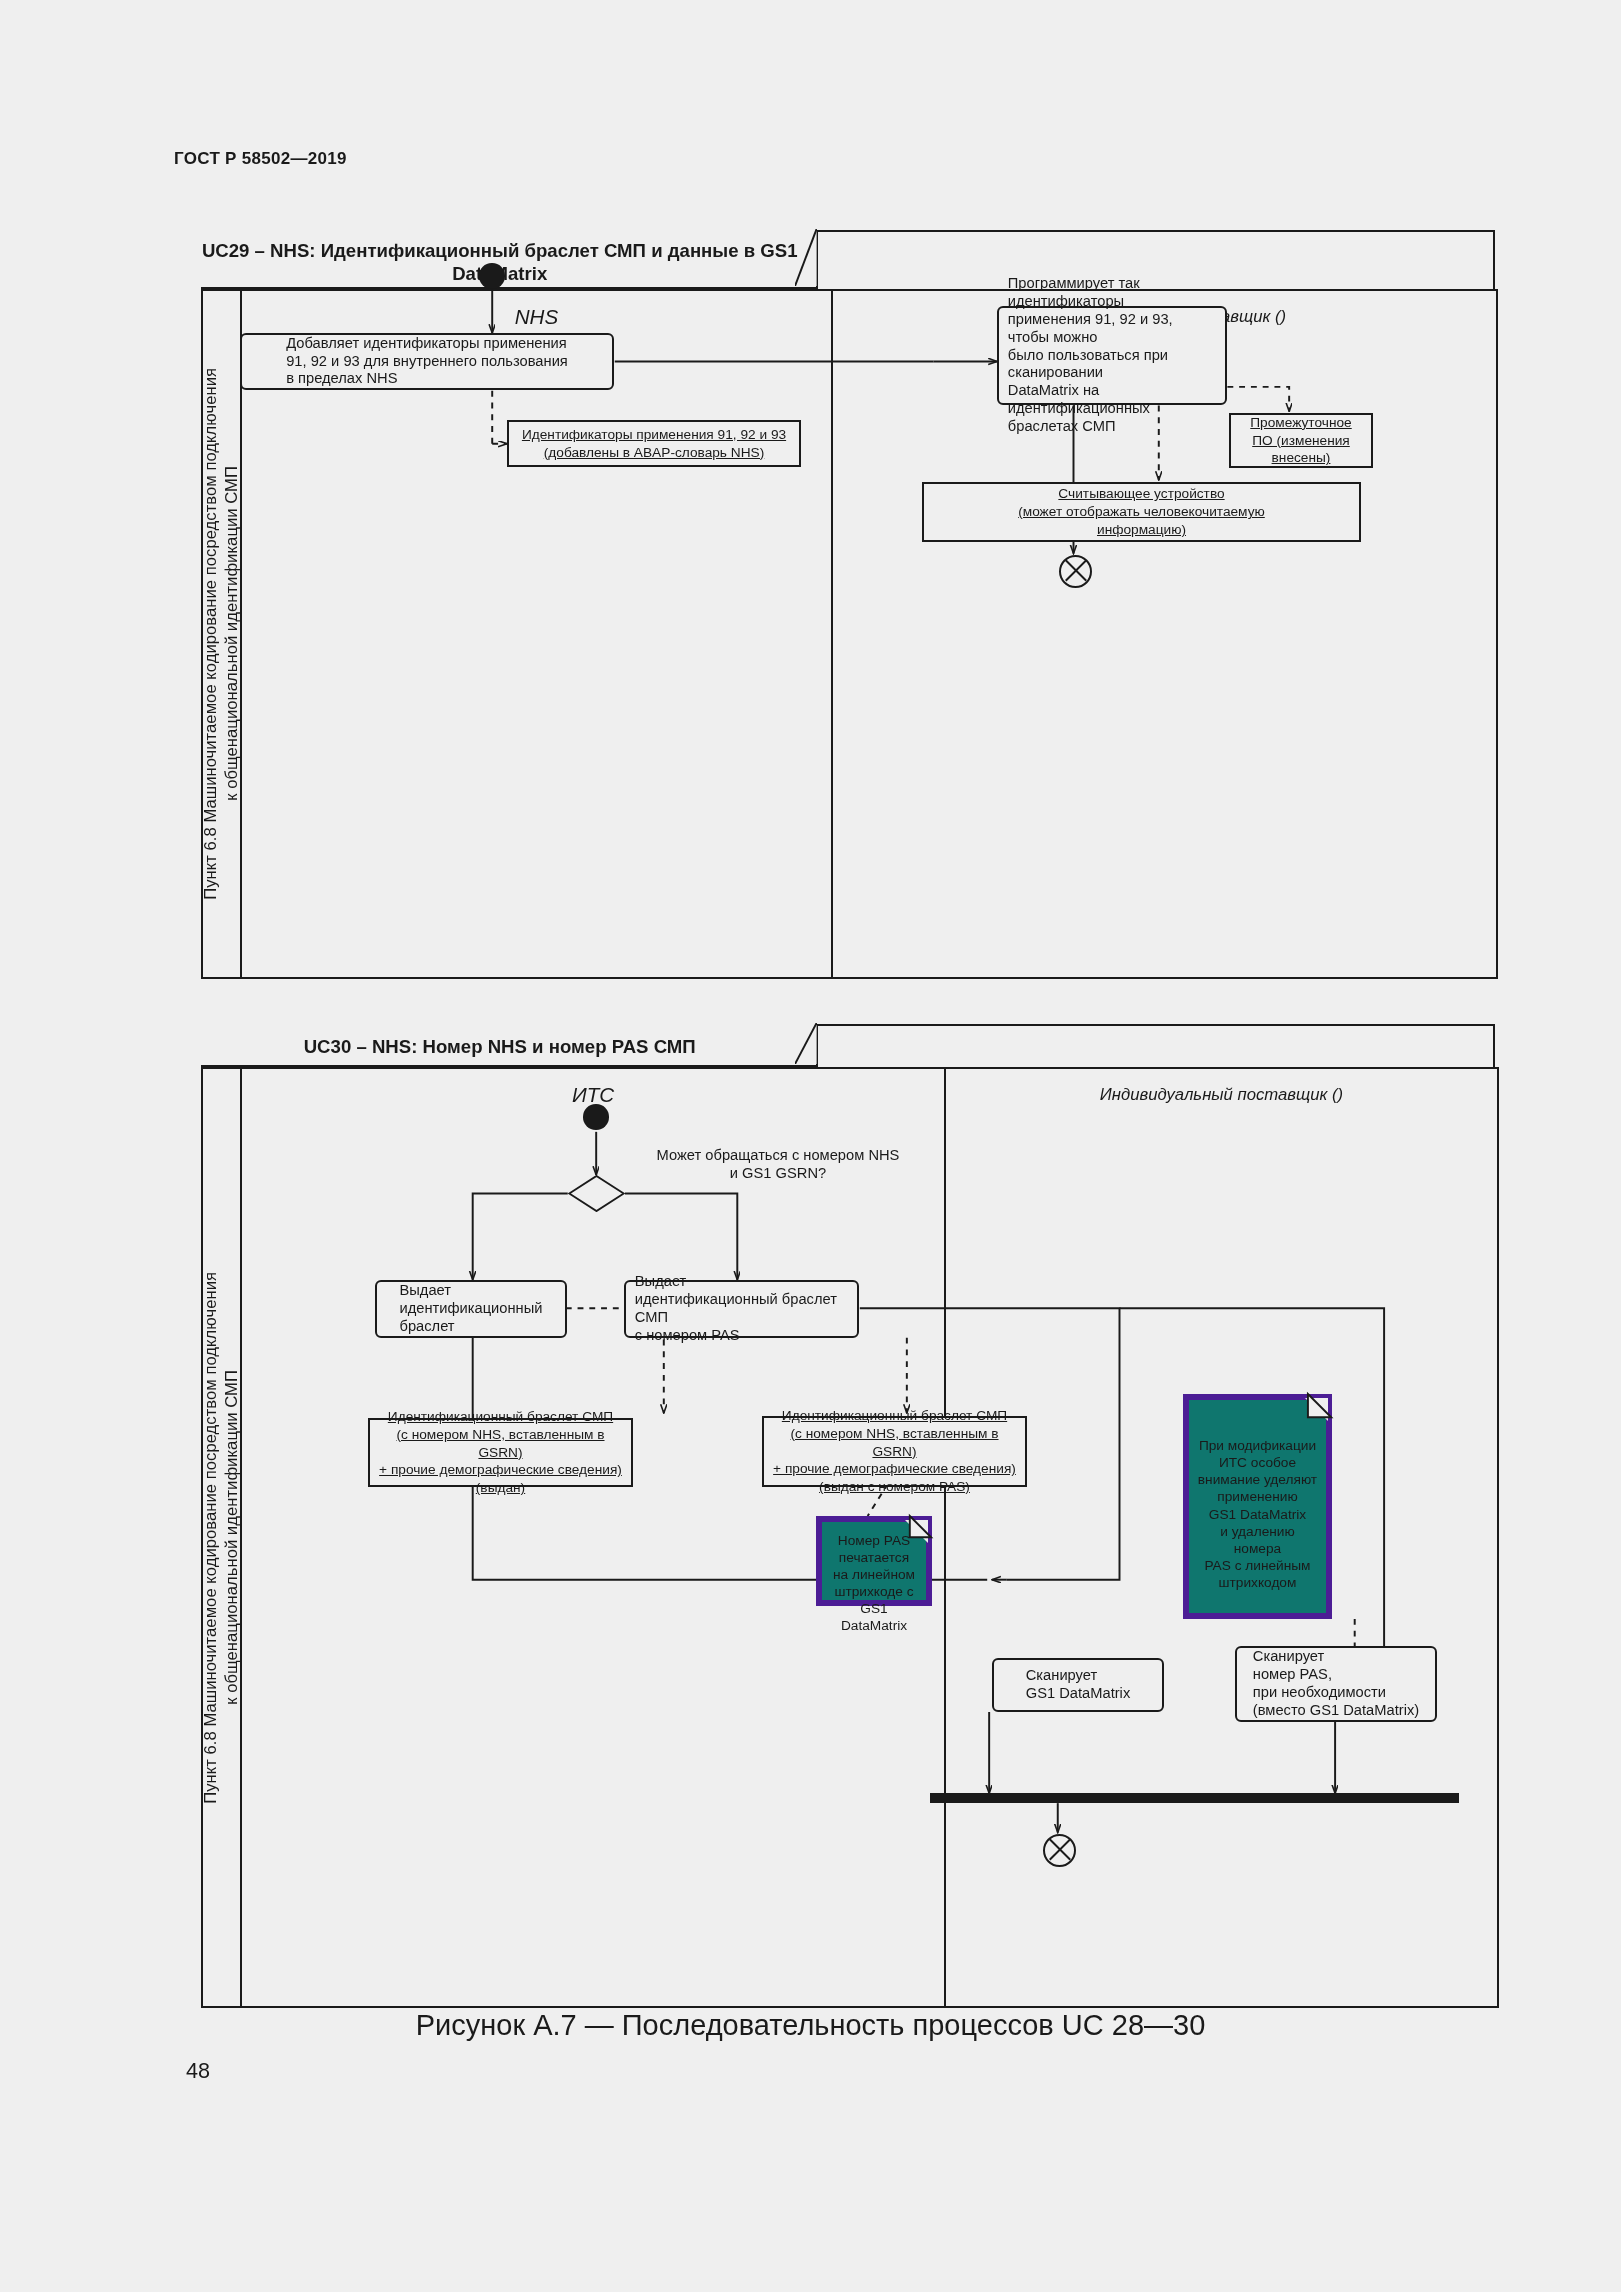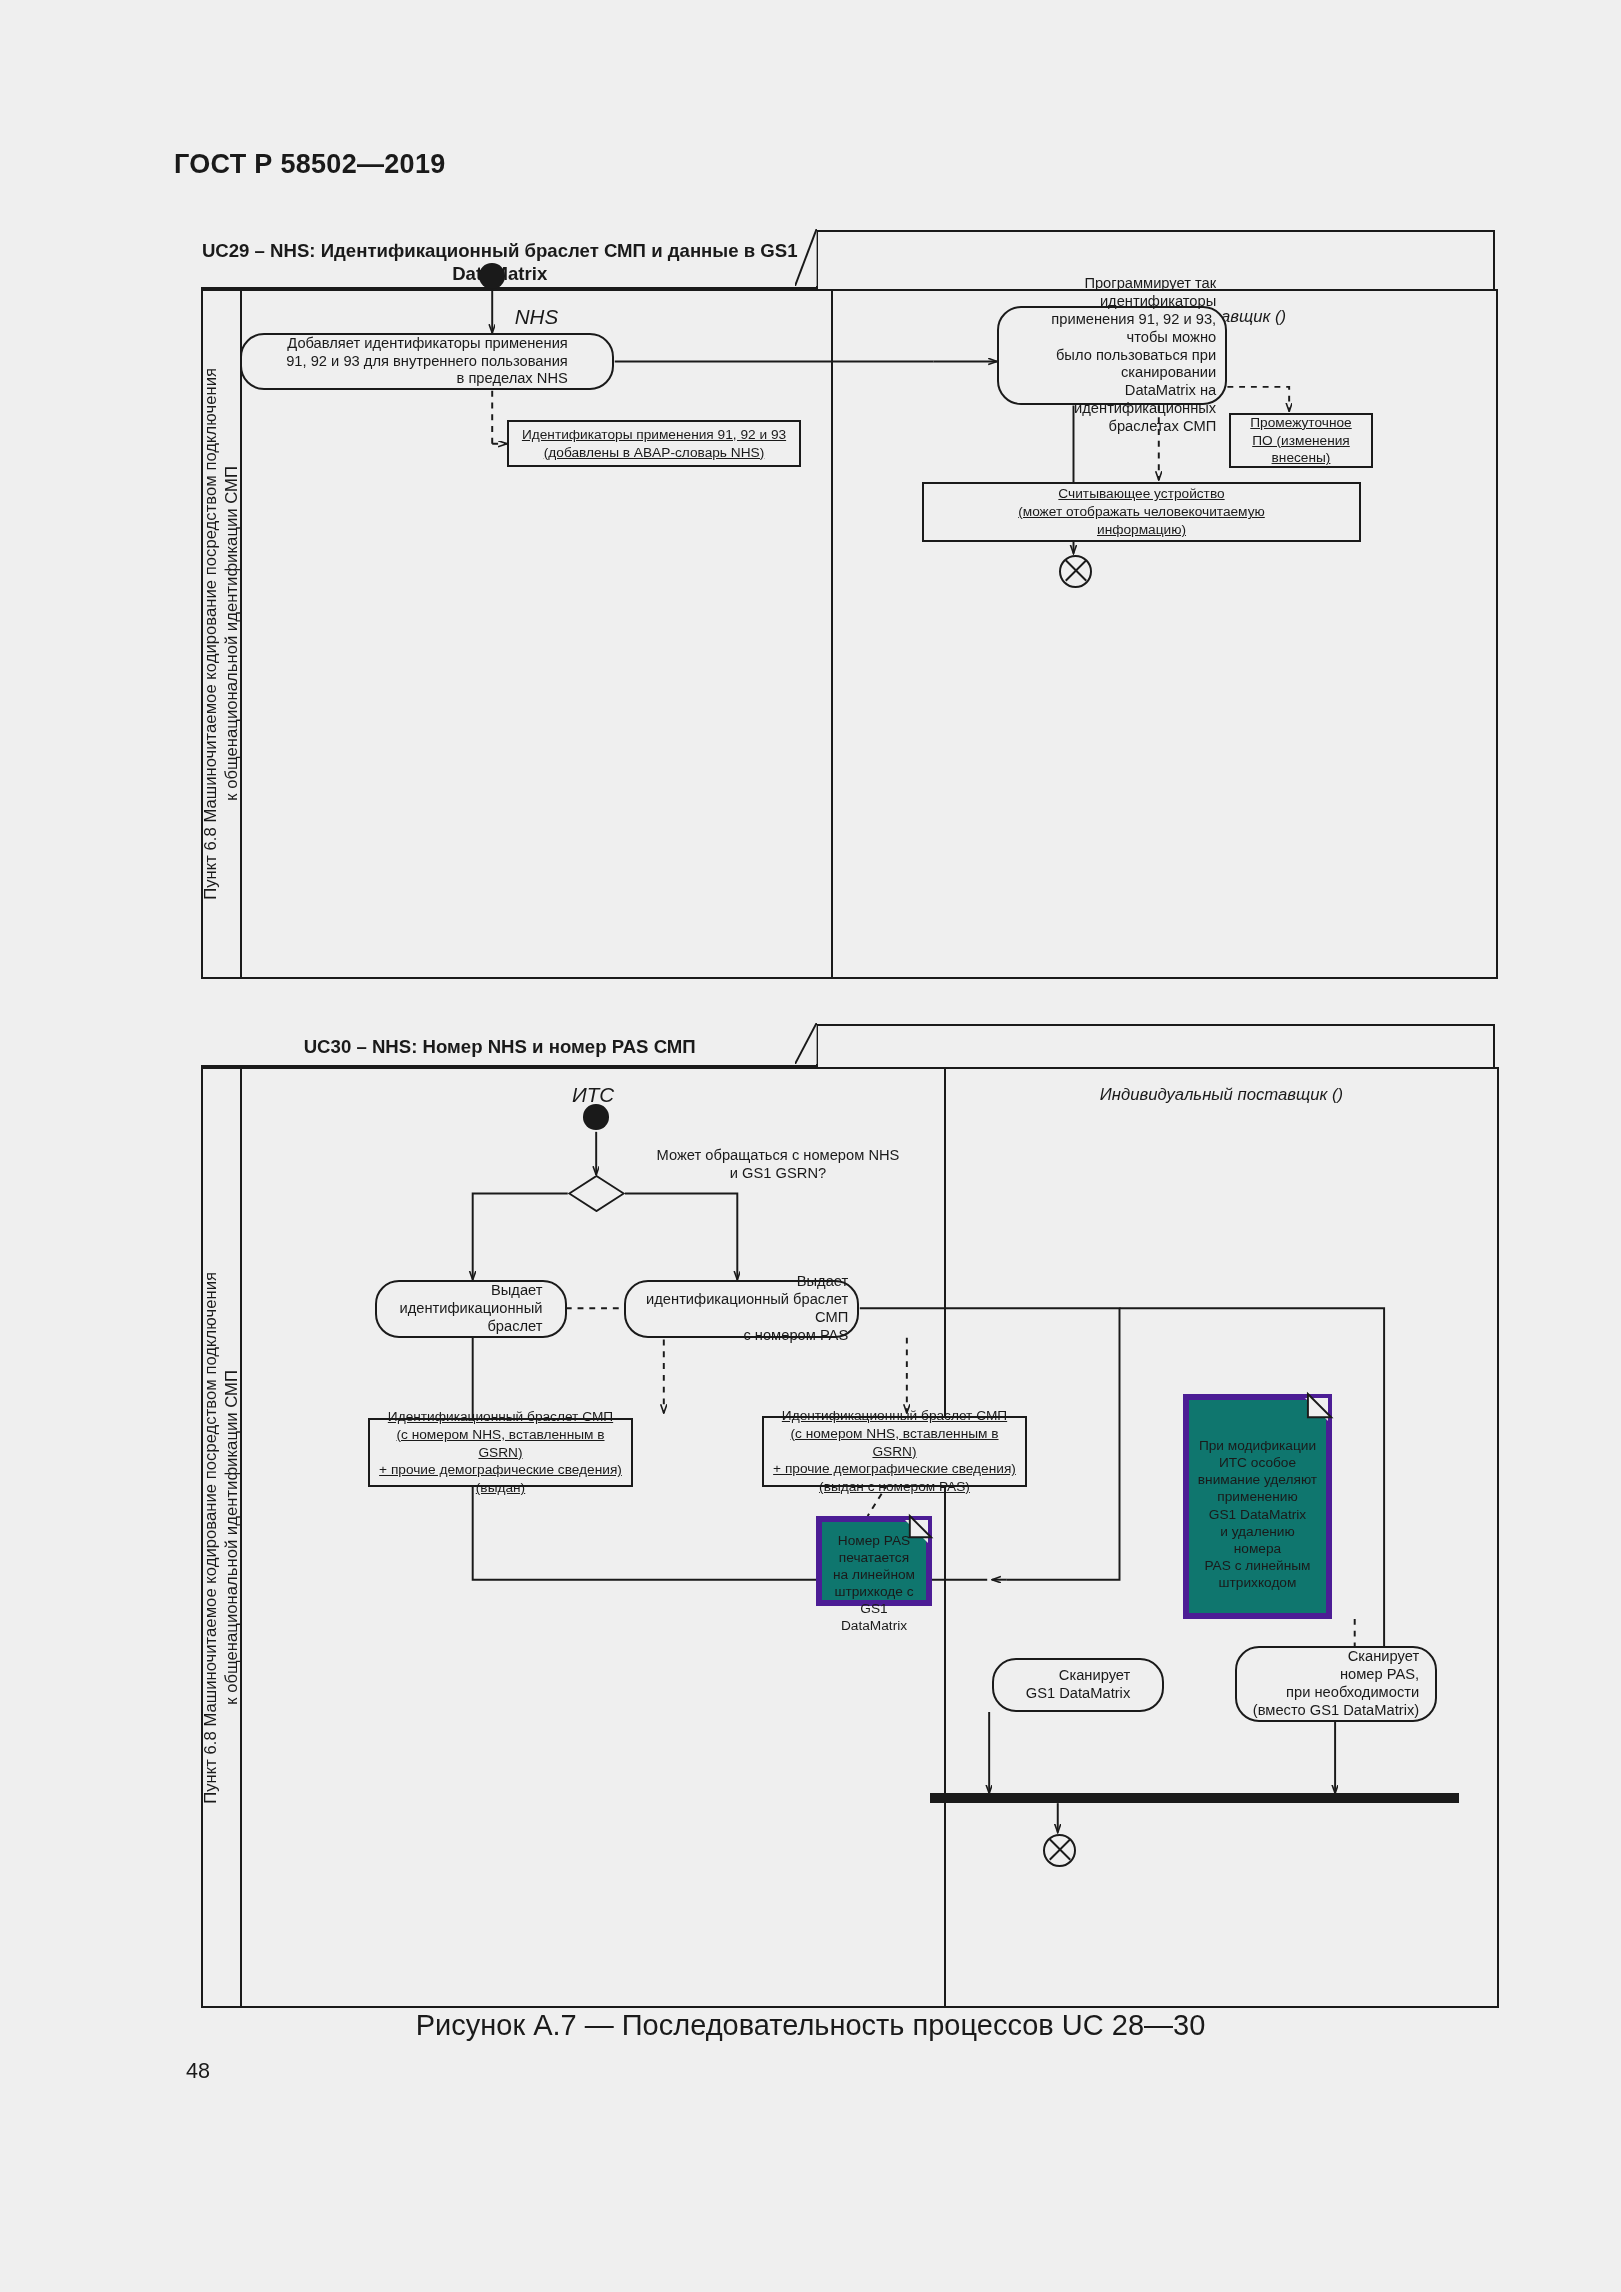--- a/index.html
+++ b/index.html
@@ -20,21 +20,21 @@
     position: absolute;
     inset: 0;
     background: #efefef;
   }
 
   
   .doc-header {
     position: absolute;
     left: 174px;
     top: 149px;
-    font-size: 27px;
+    font-size: 17px;
     font-weight: bold;
     letter-spacing: 0.3px;
     white-space: nowrap;
   }
 
   .page-number {
     position: absolute;
     left: 186px;
     top: 2058px;
     font-size: 21.6px;
@@ -119,26 +119,26 @@
     border: 2px solid #1a1a1a;
     border-top: none;
     background: #efefef;
   }
 
   
   .activity {
     position: absolute;
     box-sizing: border-box;
     border: 2px solid #1a1a1a;
-    border-radius: 24px;
+    border-radius: 6px;
     background: #efefef;
     display: flex;
     align-items: center;
     justify-content: center;
-    text-align: right;
+    text-align: left;
     font-size: 14.7px;
     line-height: 1.22;
     padding: 4.9px 8.8px;
     white-space: pre-line;
   }
 
   .note {
     position: absolute;
     box-sizing: border-box;
     border: 2px solid #1a1a1a;

